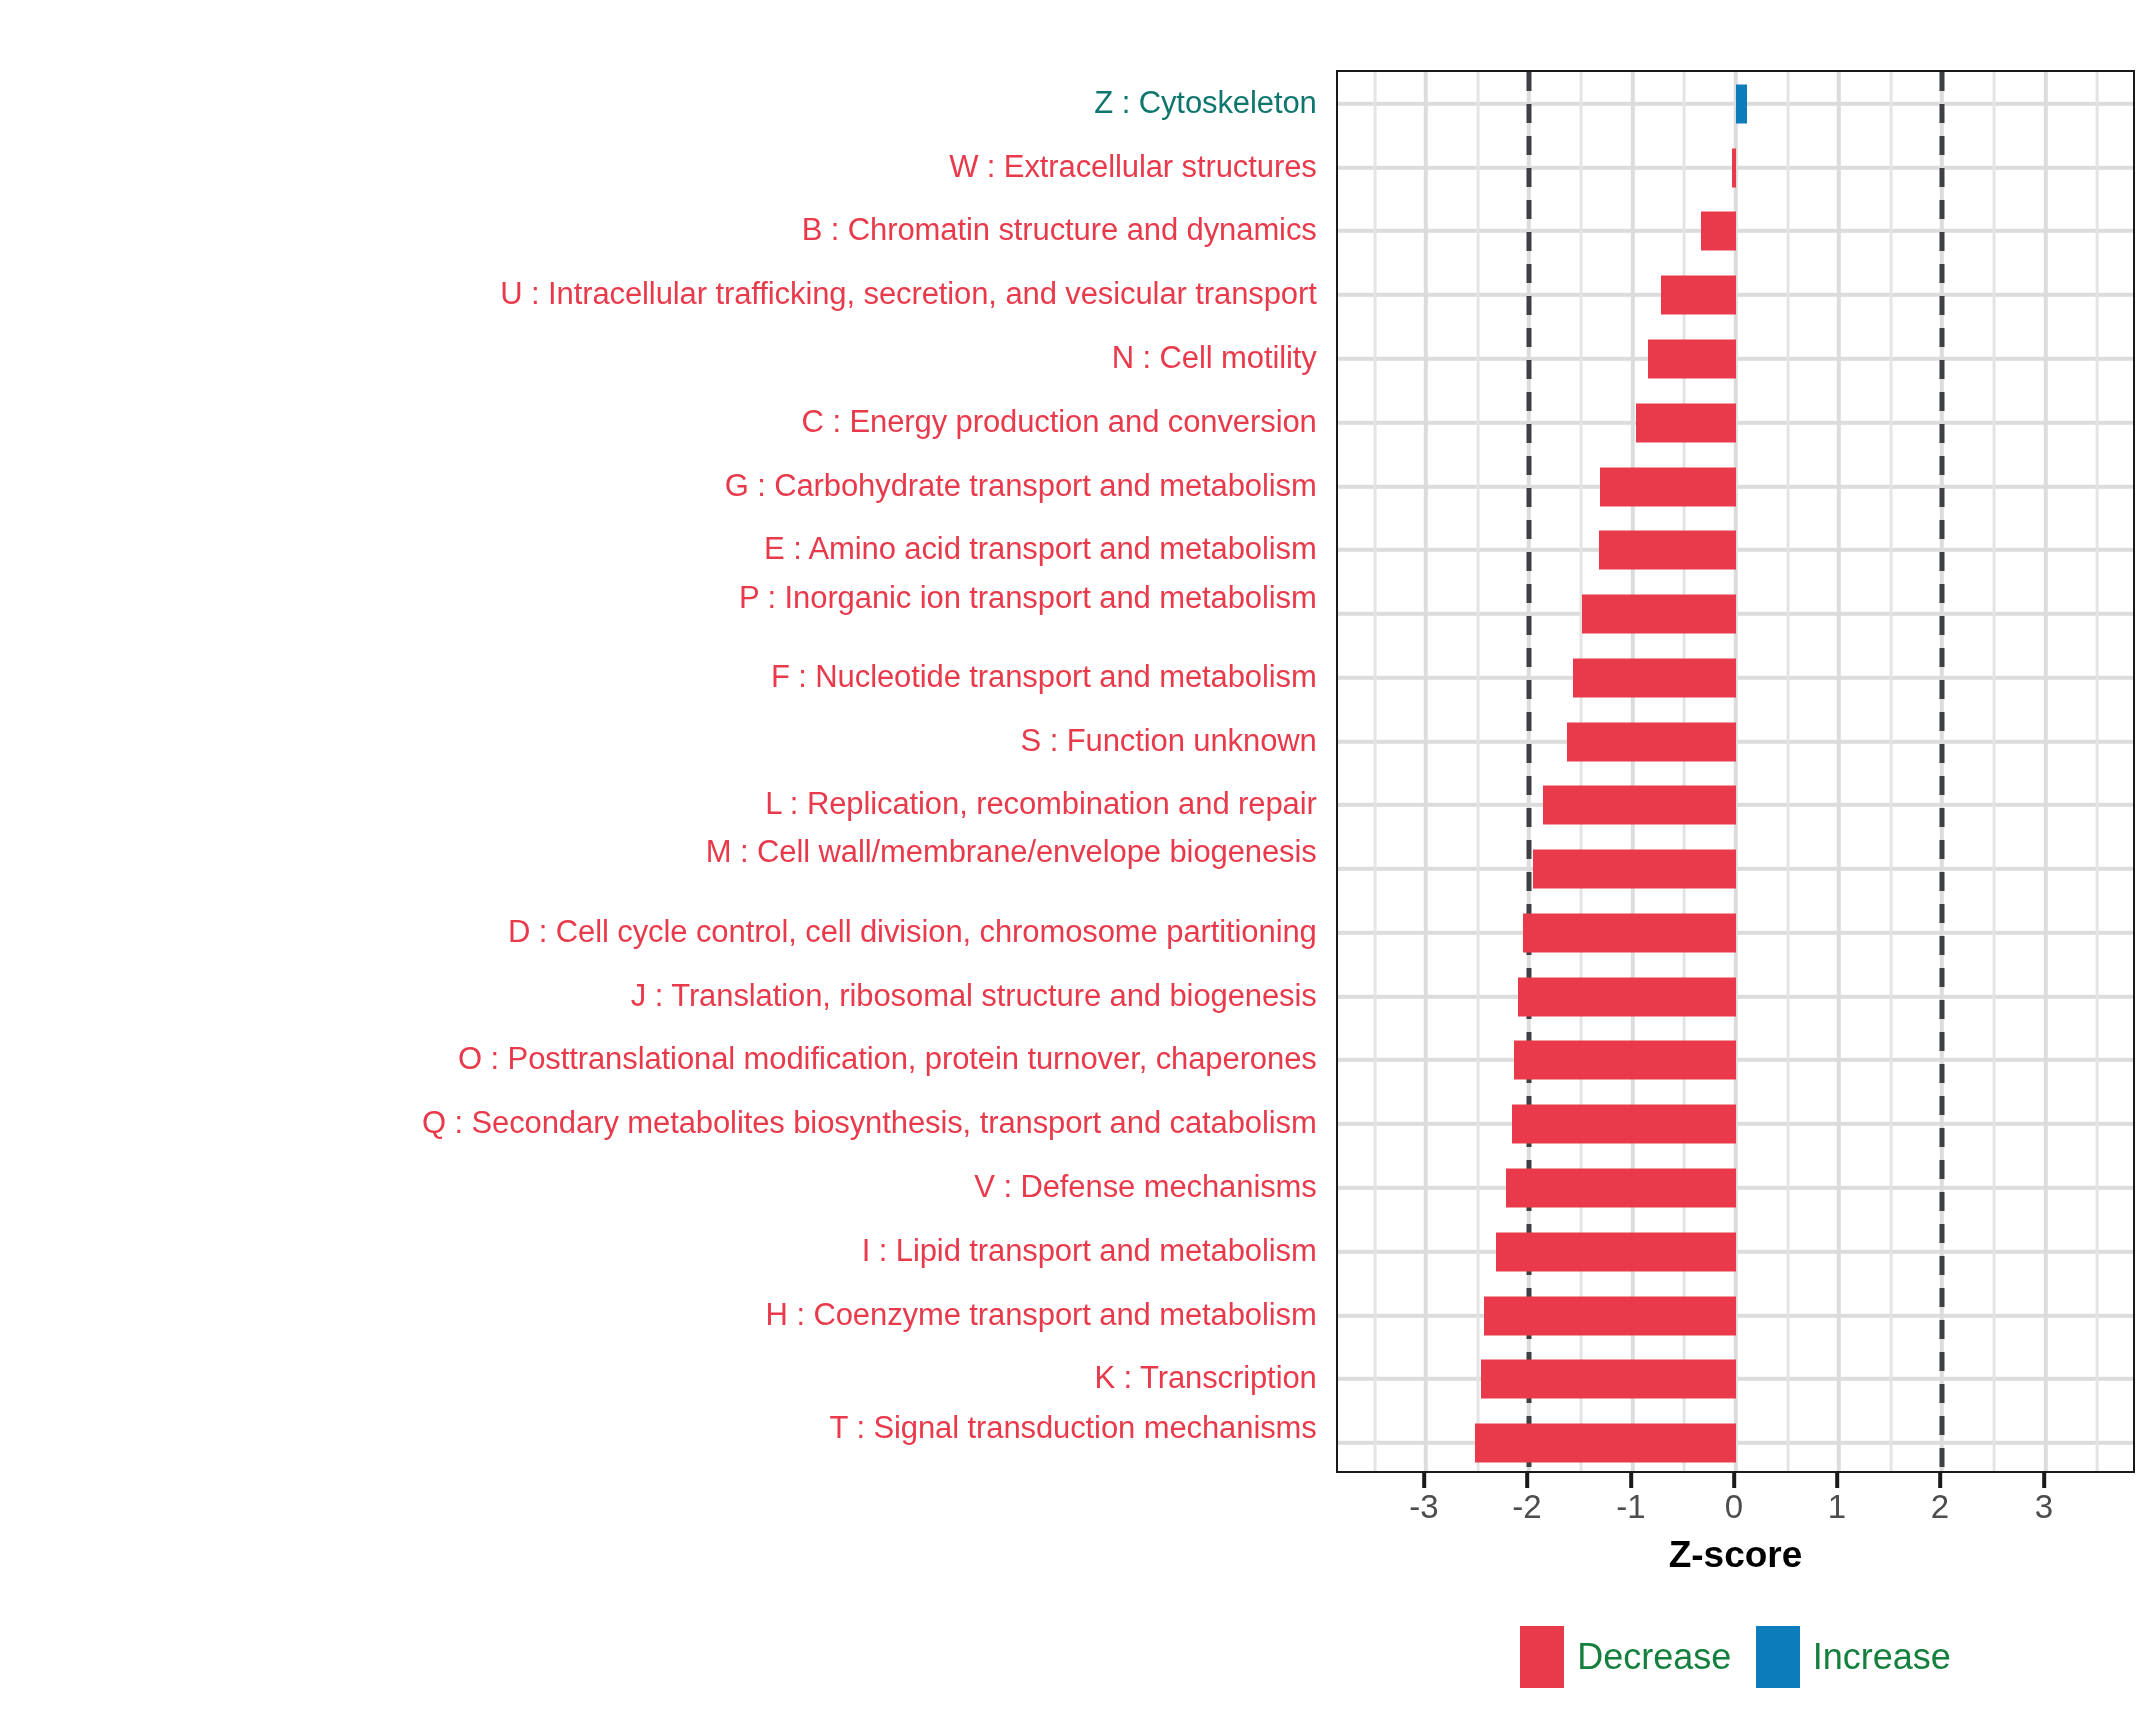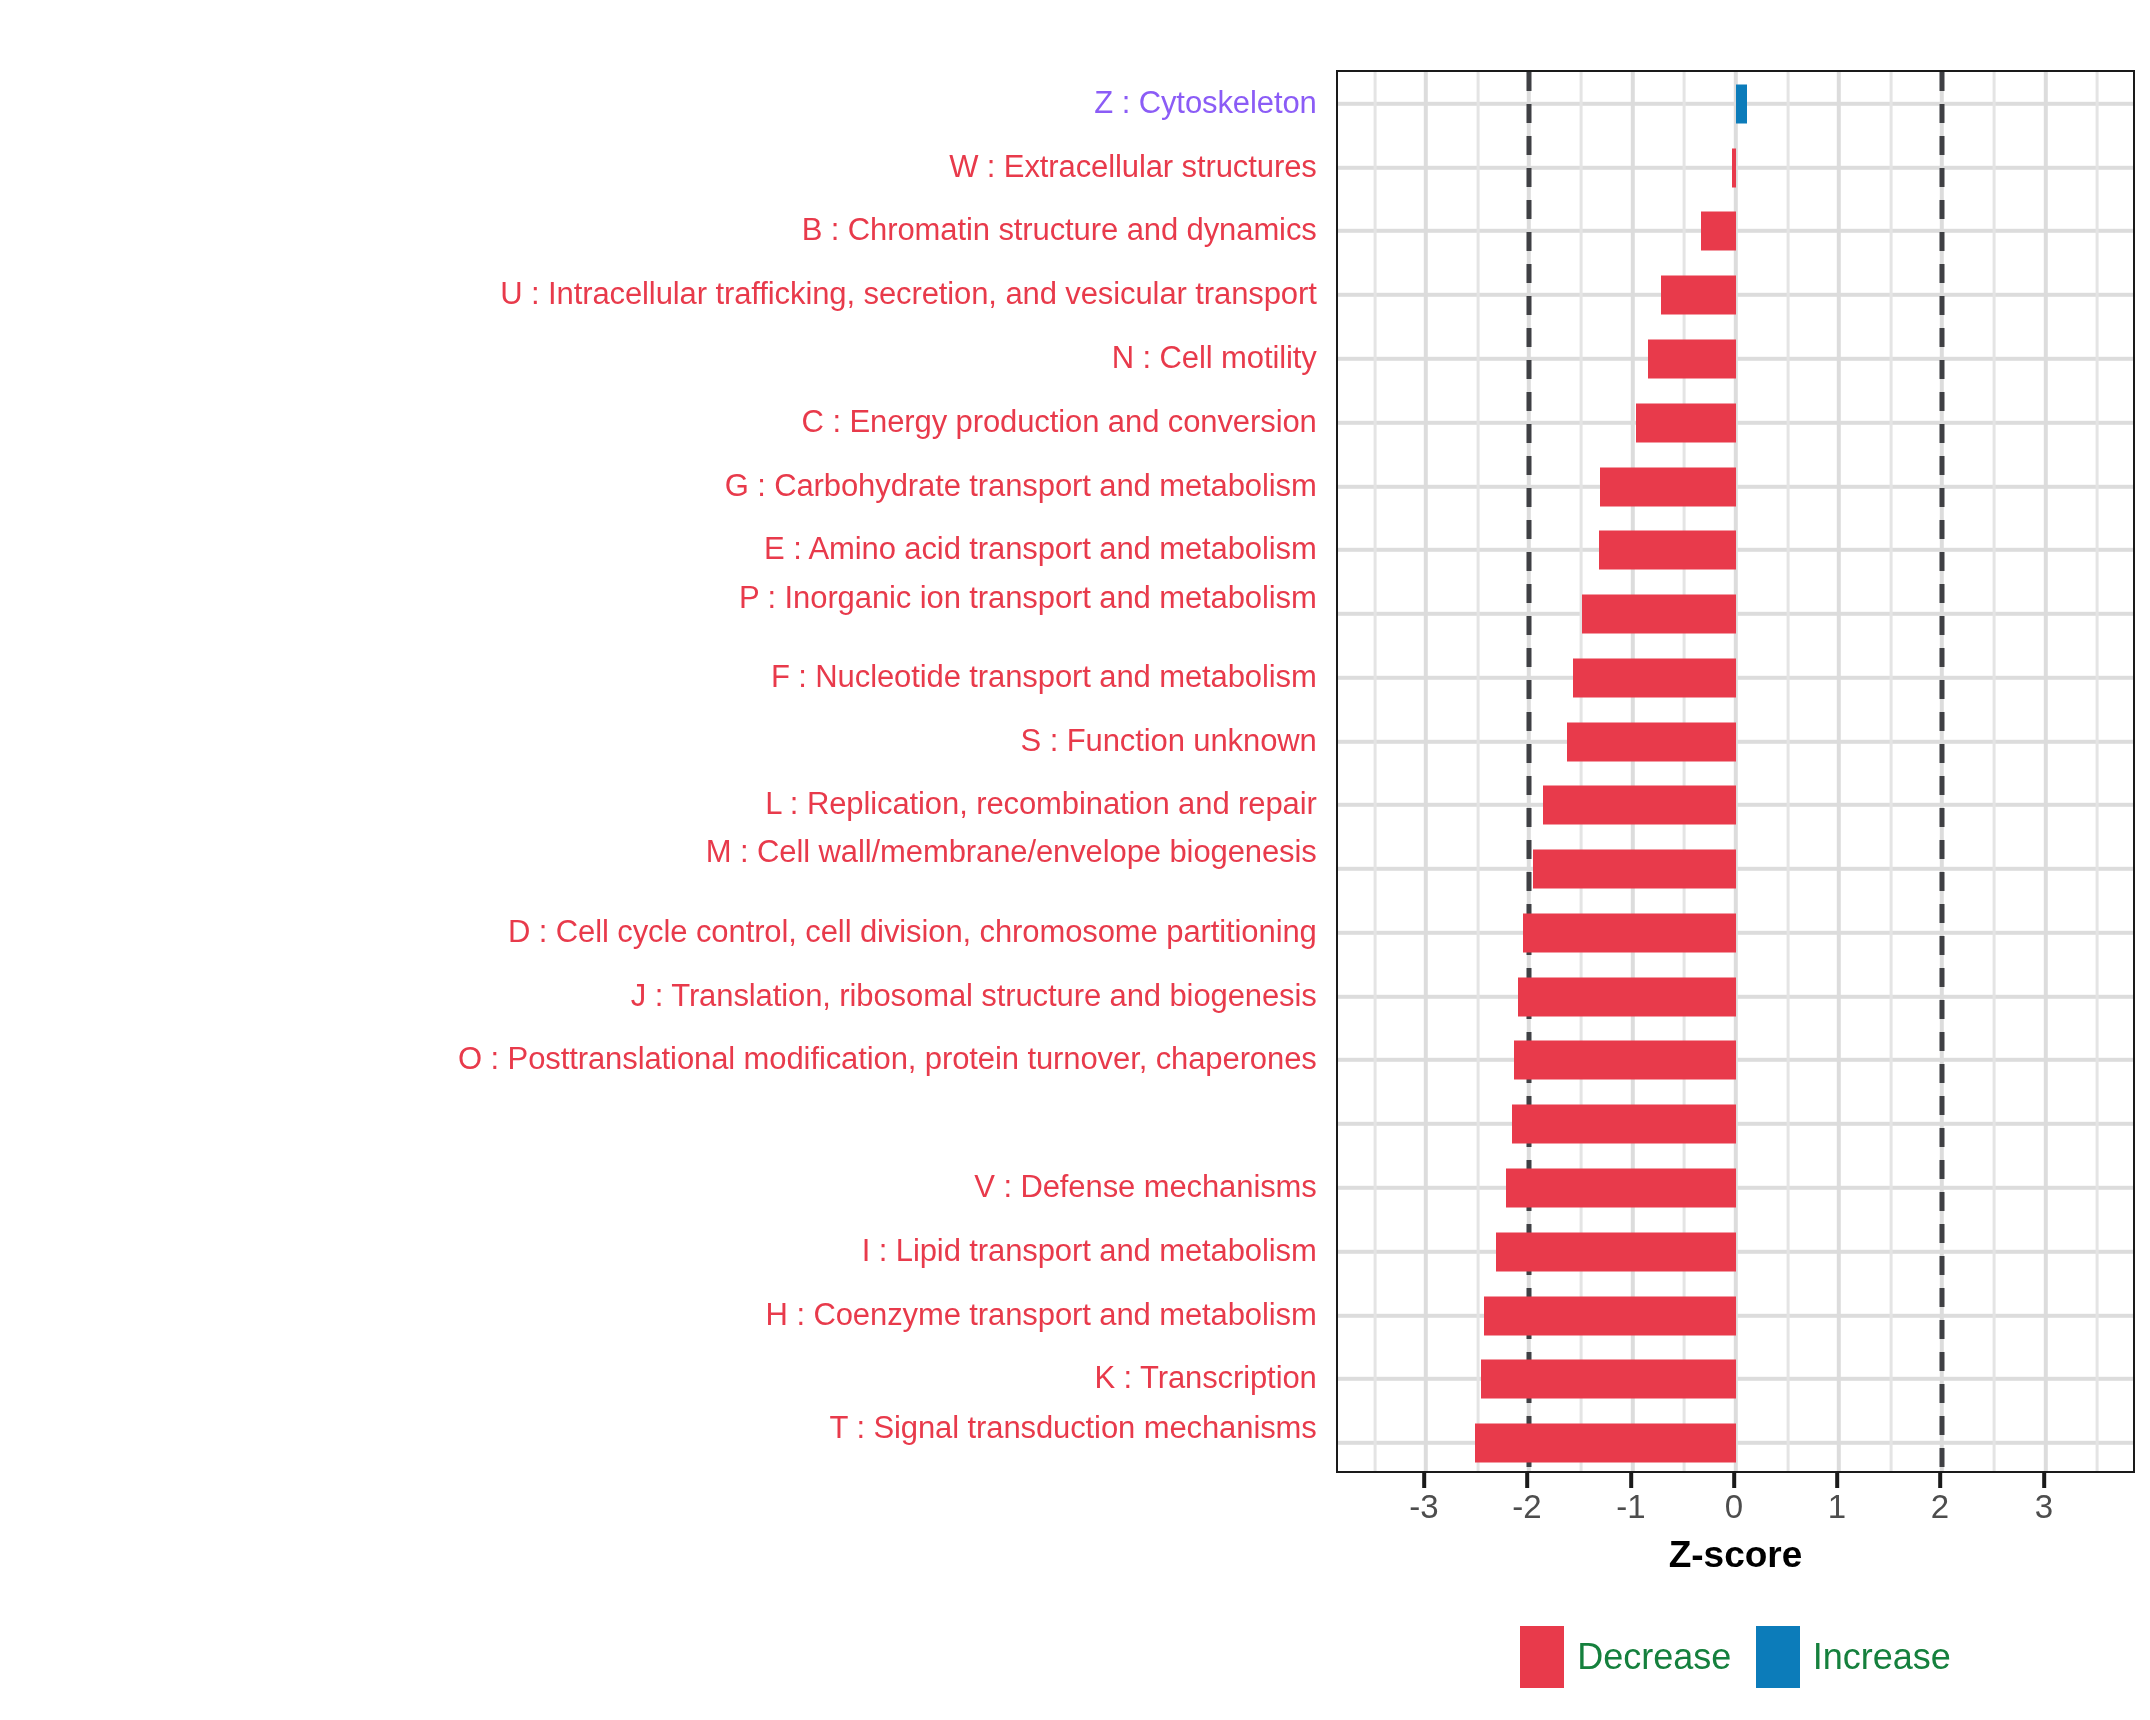--- a/index.html
+++ b/index.html
@@ -25,21 +25,21 @@
     position:absolute;
     right:9.3px;
     text-align:right;
     white-space:nowrap;
     font-size:31px;
     line-height:31px;
     transform:translateY(-50%);
     letter-spacing:-0.1px;
   }
   .ylab.dec{color:#e83a4b;}
-  .ylab.inc{color:#8b5cf6;}
+  .ylab.inc{color:#0f766e;}
 
   
   #panel{
     position:absolute;
     left:1336px;top:70px;
     width:799px;height:1403px;
     background:#ffffff;
     border:2.9px solid #1a1a1a;
     box-sizing:border-box;
   }
@@ -104,20 +104,21 @@
       <div class="ylab dec" style="top: 415px;">G : Carbohydrate transport and metabolism</div>
       <div class="ylab dec" style="top: 478px;">E : Amino acid transport and metabolism</div>
       <div class="ylab dec" style="top: 527px;">P : Inorganic ion transport and metabolism</div>
       <div class="ylab dec" style="top: 606px;">F : Nucleotide transport and metabolism</div>
       <div class="ylab dec" style="top: 670px;">S : Function unknown</div>
       <div class="ylab dec" style="top: 733px; text-align: right;">L : Replication, recombination and repair</div>
       <div class="ylab dec" style="top: 781px;">M : Cell wall/membrane/envelope biogenesis</div>
       <div class="ylab dec" style="top: 861px;">D : Cell cycle control, cell division, chromosome partitioning</div>
       <div class="ylab dec" style="top: 925px; margin-left: 7px;">J : Translation, ribosomal structure and biogenesis</div>
       <div class="ylab dec" style="top: 988px;">O : Posttranslational modification, protein turnover, chaperones</div>
+      <div class="ylab dec" style="top: 1052px;">Q : Secondary metabolites biosynthesis, transport and catabolism</div>
       <div class="ylab dec" style="top: 1116px;">V : Defense mechanisms</div>
       <div class="ylab dec" style="top: 1180px;">I : Lipid transport and metabolism</div>
       <div class="ylab dec" style="top: 1244px;">H : Coenzyme transport and metabolism</div>
       <div class="ylab dec" style="top: 1307px;">K : Transcription</div>
       <div class="ylab dec" style="top: 1357px;">T : Signal transduction mechanisms</div>
     </div>
 
   <div id="panel">
     <div id="panelinner">
         <div class="gridh" style="top: 32px;"></div>

